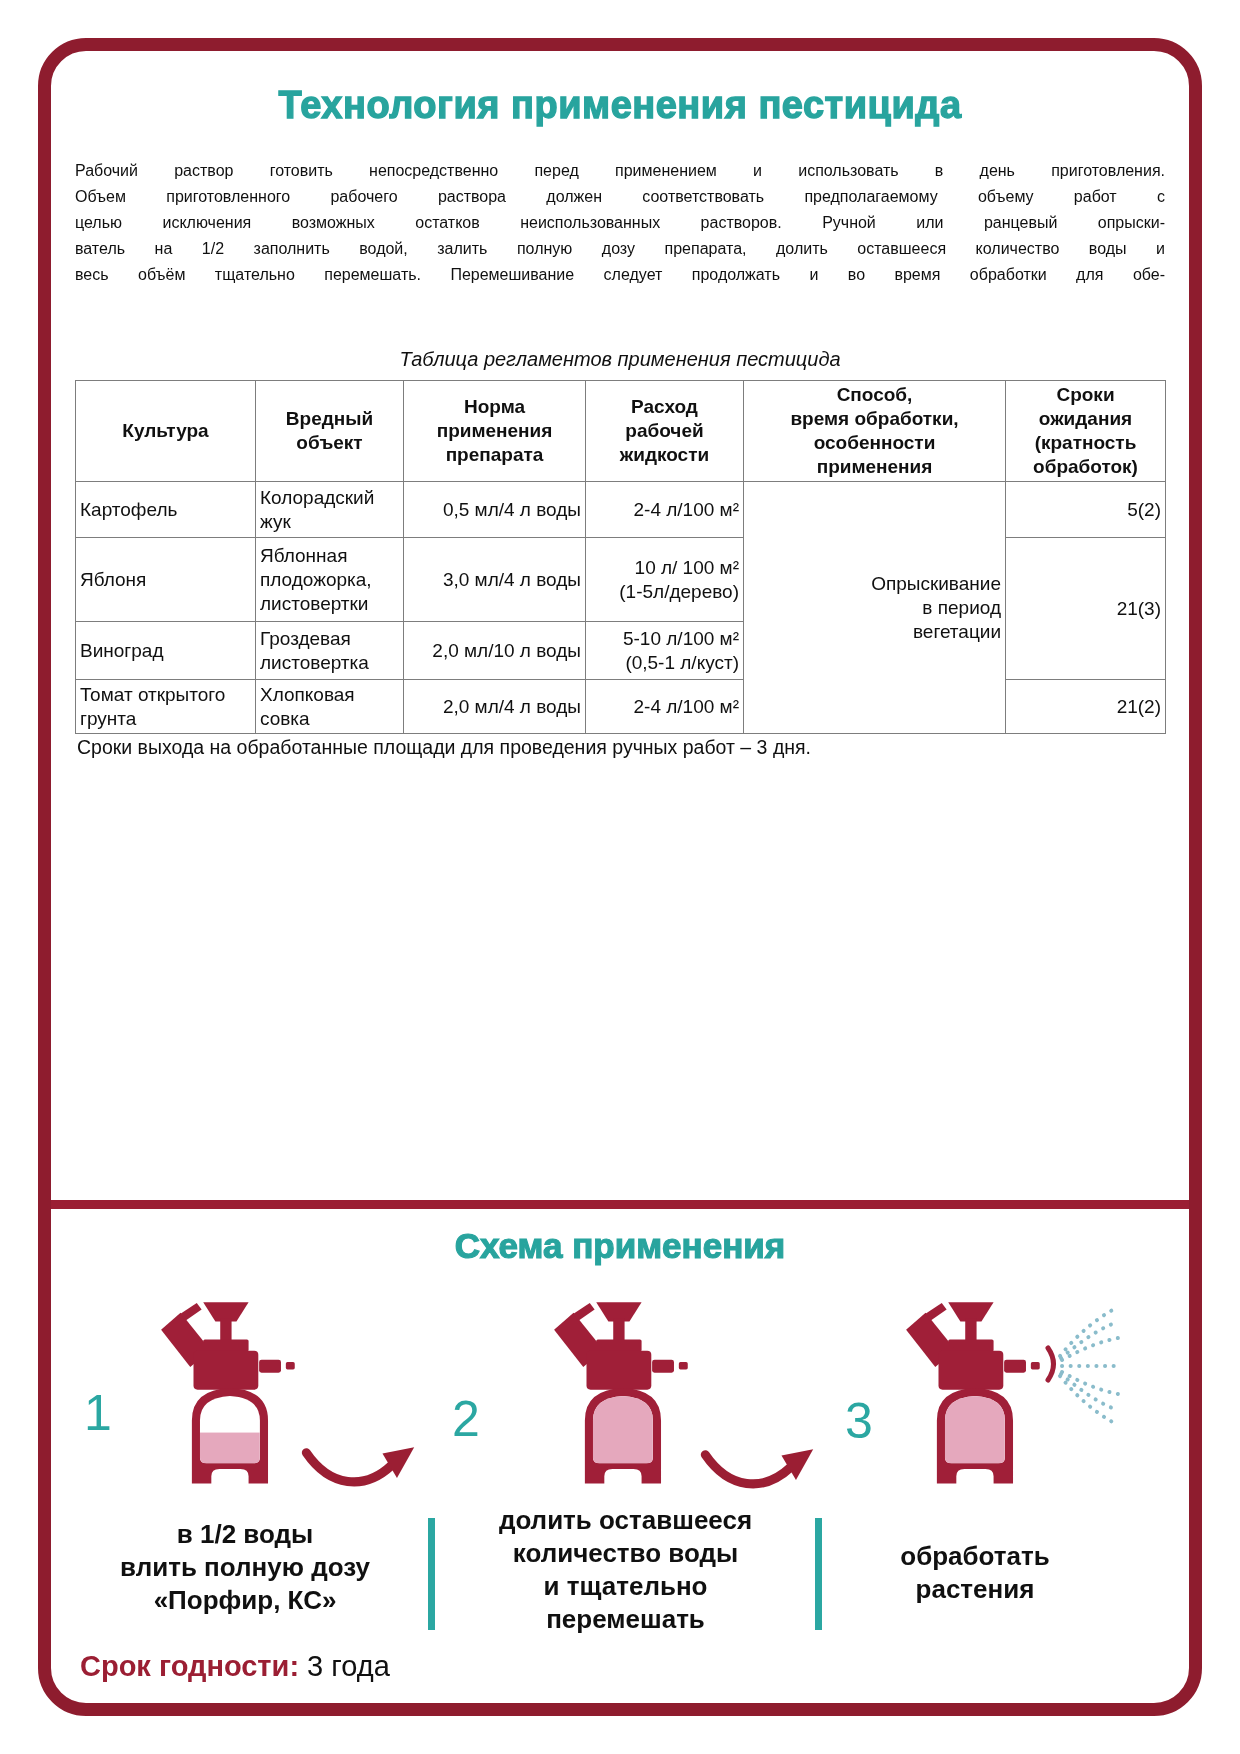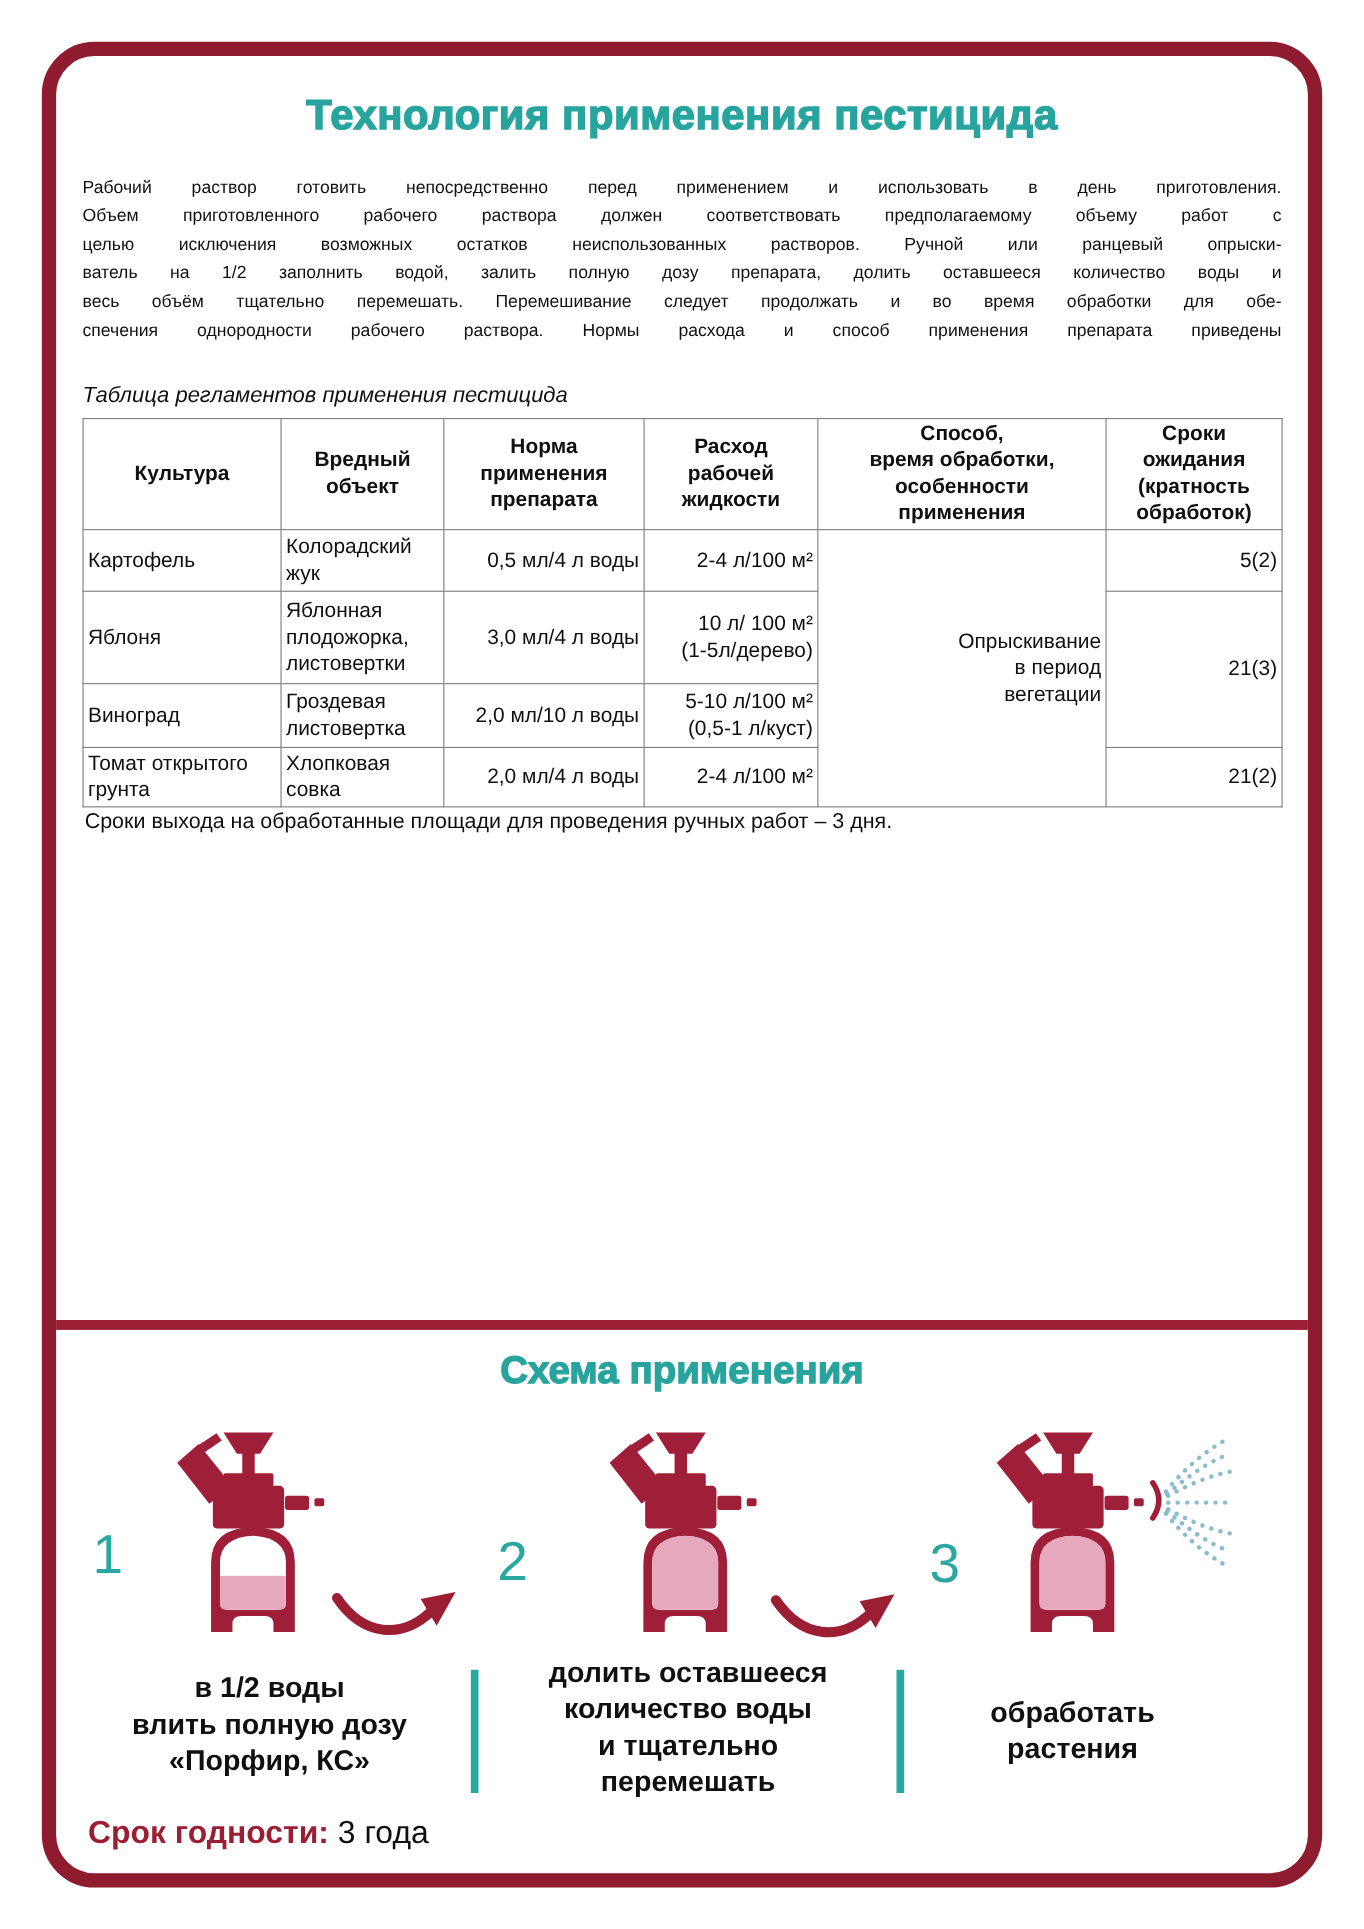--- a/index.html
+++ b/index.html
@@ -6,21 +6,21 @@
   #page{position:relative;width:1240px;height:1754px;background:#fff;
         font-family:Liberation Sans, sans-serif;color:#101010;overflow:hidden;}
   .frame{position:absolute;left:38px;top:38px;width:1164px;height:1678px;
          border:13px solid #8e1c2e;border-radius:48px;box-sizing:border-box;}
   .page-title{position:absolute;left:0;top:84px;width:100%;text-align:center;
         font-size:38px;font-weight:bold;color:#28a49e;-webkit-text-stroke:1.3px #28a49e;
         letter-spacing:.5px;}
   .intro{position:absolute;left:75px;top:158px;width:1090px;font-size:16px;line-height:26px;}
   .intro-line{text-align:justify;text-align-last:justify;}
   .intro-line.last{text-align-last:left;}
-  .table-caption{position:absolute;left:75px;top:348px;width:1090px;text-align:left;
+  .table-caption{position:absolute;left:75px;top:348px;width:1090px;text-align:center;
         font-style:italic;font-size:20px;}
   table.reg{position:absolute;left:75px;top:380px;width:1090px;border-collapse:collapse;
         table-layout:fixed;}
   table.reg th,table.reg td{border:1px solid #7d7d7d;font-size:19px;vertical-align:middle;
         white-space:pre-line;overflow:hidden;}
   table.reg th{font-weight:bold;text-align:center;height:94px;padding:2px 3px;line-height:24px;}
   table.reg td{padding:2px 4px;line-height:24px;}
   td.l{text-align:left;padding-left:6px;}
   td.c{text-align:right;}
   tr.r1{height:56px;} tr.r2{height:84px;} tr.r3{height:58px;} tr.r4{height:54px;}
@@ -66,21 +66,20 @@
   <div class="frame"></div>
 
   <div class="page-title">Технология применения пестицида</div>
 
   <div class="intro">
     <div class="intro-line">Рабочий раствор готовить непосредственно перед применением и использовать в день приготовления.</div>
     <div class="intro-line">Объем приготовленного рабочего раствора должен соответствовать предполагаемому объему работ с</div>
     <div class="intro-line">целью исключения возможных остатков неиспользованных растворов. Ручной или ранцевый опрыски-</div>
     <div class="intro-line">ватель на 1/2 заполнить водой, залить полную дозу препарата, долить оставшееся количество воды и</div>
     <div class="intro-line">весь объём тщательно перемешать. Перемешивание следует продолжать и во время обработки для обе-</div>
-    <div class="intro-line">спечения однородности рабочего раствора. Нормы расхода и способ применения препарата приведены</div>
   </div>
 
   <div class="table-caption">Таблица регламентов применения пестицида</div>
 
   <table class="reg">
     <colgroup>
       <col style="width:180px">
         <col style="width:148px">
         <col style="width:182px">
       <col style="width:158px">

